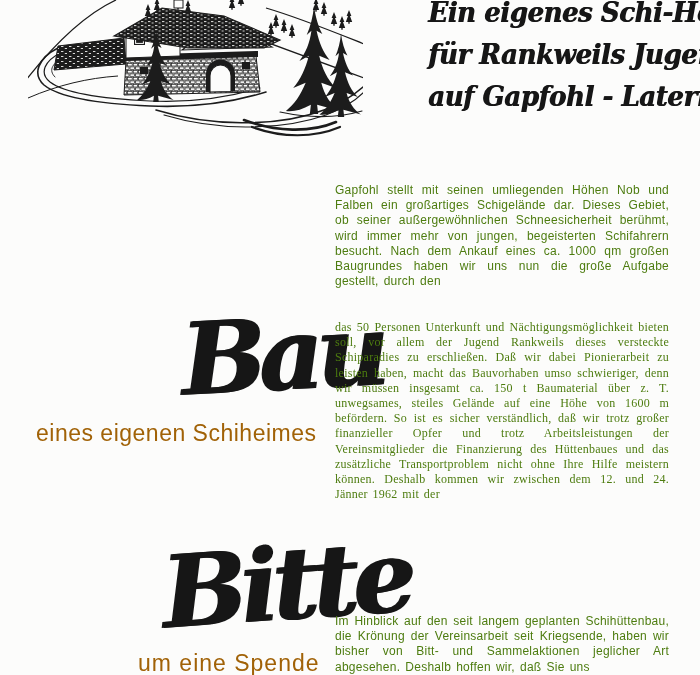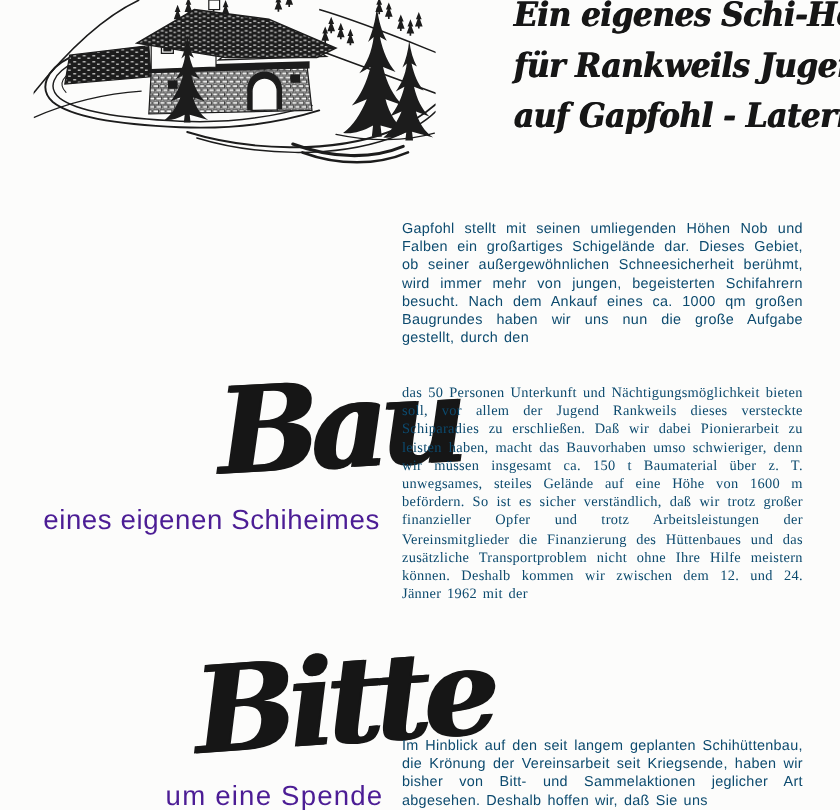--- a/index.html
+++ b/index.html
@@ -5,21 +5,21 @@
   html,body{margin:0;padding:0;background:#e8e8e8;}
   .page{
     position:relative;width:700px;height:675px;overflow:hidden;
     background:#fcfcfb;color:#1c1c1c;
     font-family:"Liberation Sans",sans-serif;
   }
   
   .body{
     position:absolute;left:335px;width:334px;margin:0;
     font-size:12px;line-height:15.2px;letter-spacing:0.25px;word-spacing:1.5px;
-    text-align:justify;color:#0c4a6e;
+    text-align:justify;color:#4d7c0f;
   }
   .para-intro{top:183px;}
   .para-bau{top:320px;font-family:Liberation Serif, serif;}
   .para-bitte-1{top:551px;}
   .para-bitte-2{top:614px;}
   
   .script{
     position:absolute;margin:0;
     font-family:"DejaVu Serif",serif;font-style:italic;font-weight:bold;
     color:#161616;white-space:nowrap;line-height:1;
@@ -36,21 +36,21 @@
     transform:rotate(-3deg);transform-origin:left top;
     text-shadow:2px 0 0 currentColor;
   }
   .script-bitte{
     left:158px;top:543px;font-size:100px;letter-spacing:-6px;
     transform:rotate(-4deg);transform-origin:left top;
     text-shadow:2px 0 0 currentColor;
   }
   .caption{
     position:absolute;margin:0;font-size:23px;letter-spacing:0.5px;
-    color:#4c1d95;white-space:nowrap;
+    color:#a16207;white-space:nowrap;
   }
   .caption-bau{left:36px;top:420px;}
   .caption-bitte{left:138px;top:650px;letter-spacing:1px;}
   .illustration{position:absolute;left:28px;top:0;}
 </style>
 </head>
 <body>
 
 <div class="page">
 

